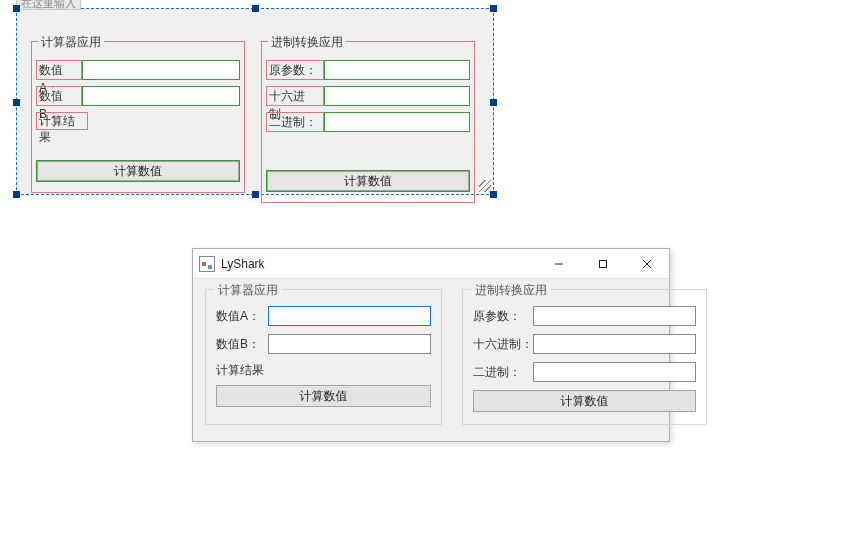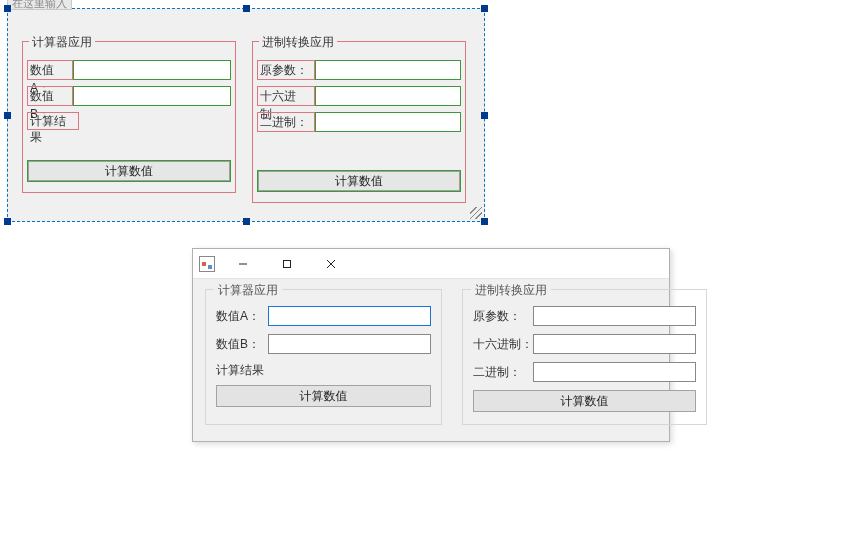--- a/index.html
+++ b/index.html
@@ -8,24 +8,24 @@
       font-size: 12px;
       background: #fff;
       width: 849px;
       height: 547px;
       position: relative;
     }
 
     
     .designer-wrap {
       position: absolute;
-      left: 7px;
+      left: 16px;
       top: 8px;
       width: 478px;
-      height: 214px;
+      height: 187px;
       border: 1px dashed #0077c8;
       background: #f0f0f0;
       background-image:
         radial-gradient(circle, #bdbdbd 0.7px, transparent 0.7px);
       background-size: 6px 6px;
       background-position: 2px 2px;
     }
     .sel-handle {
       position: absolute;
       width: 7px; height: 7px;
@@ -271,20 +271,21 @@
     </div>
     <div class="d-button" style="bottom:10px;">计算数值</div>
   </div>
 
   <div class="resize-grip"></div>
 </div>
 
 <div class="window">
   <div class="titlebar">
     <div class="titlebar-icon"></div>
+    <div class="titlebar-text">LyShark</div>
     <div class="winctl">
       <svg width="10" height="10" viewBox="0 0 10 10">
           <line x1="1" y1="5" x2="9" y2="5" stroke="#222" stroke-width="1"></line>
         </svg>
     </div>
     <div class="winctl">
       <svg width="10" height="10" viewBox="0 0 10 10">
           <rect x="1.5" y="1.5" width="7" height="7" fill="none" stroke="#222" stroke-width="1"></rect>
         </svg>
     </div>

